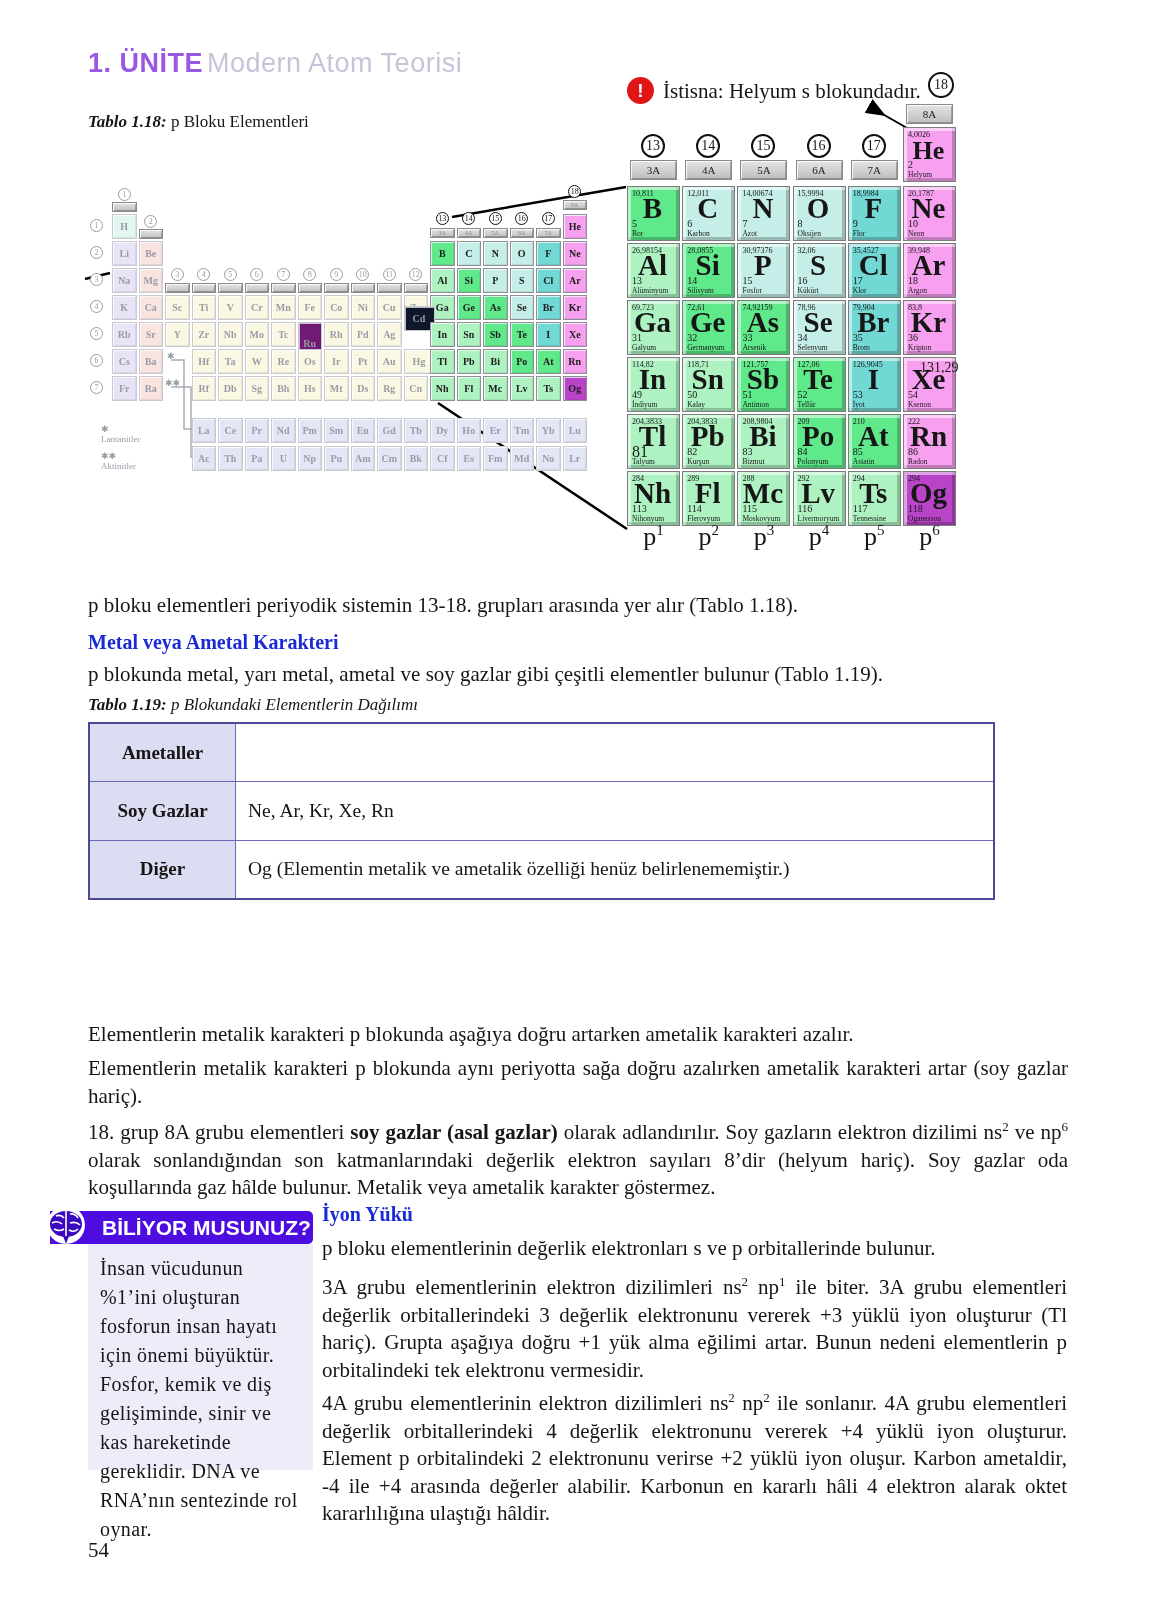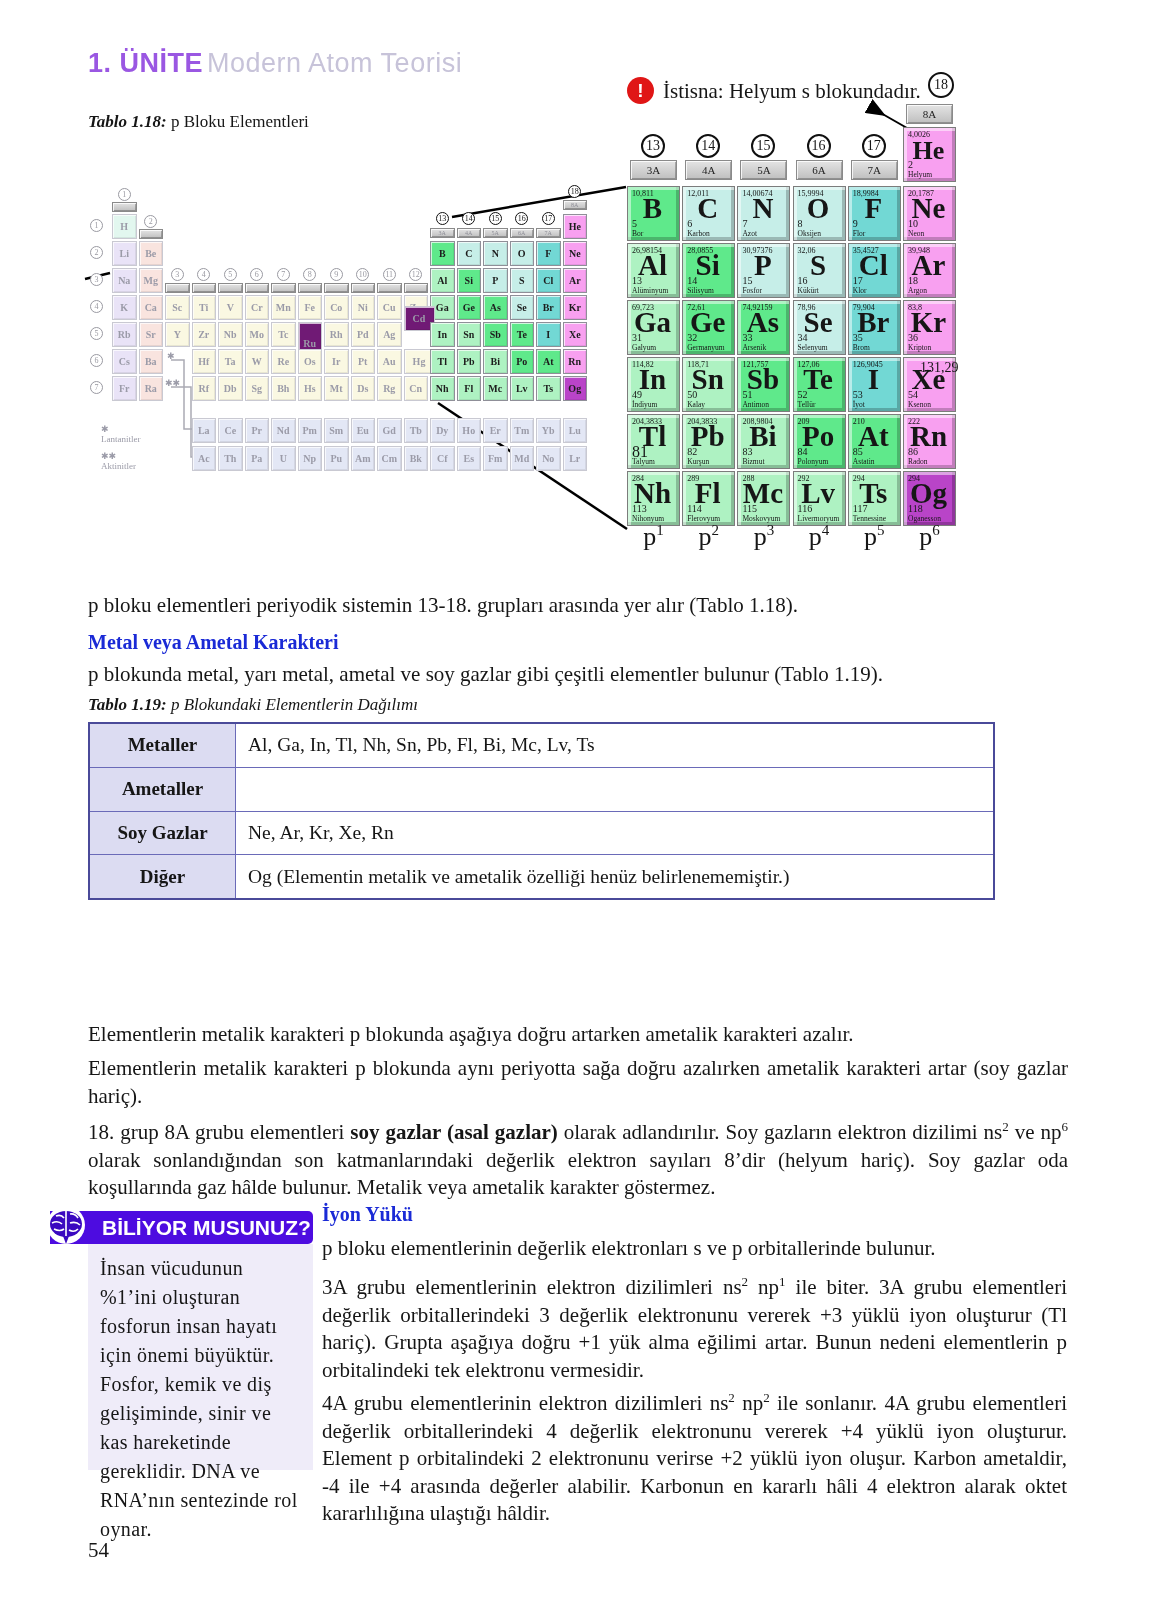--- a/index.html
+++ b/index.html
@@ -169,21 +169,21 @@
       <div class="mcell" style="position: absolute; left: 138.5px; top: 322px; width: 24.5px; height: 25px; background: rgb(249, 228, 223);">Sr</div>
       <div class="mcell" style="position: absolute; left: 165px; top: 322px; width: 24.5px; height: 25px; background: rgb(250, 248, 226);">Y</div>
       <div class="mcell" style="position: absolute; left: 191.5px; top: 322px; width: 24.5px; height: 25px; background: rgb(250, 248, 226);">Zr</div>
       <div class="mcell" style="position: absolute; left: 218px; top: 322px; width: 24.5px; height: 25px; background: rgb(250, 248, 226);">Nb</div>
       <div class="mcell" style="position: absolute; left: 244.5px; top: 322px; width: 24.5px; height: 25px; background: rgb(250, 248, 226);">Mo</div>
       <div class="mcell" style="position: absolute; left: 271px; top: 322px; width: 24.5px; height: 25px; background: rgb(250, 248, 226);">Tc</div>
       <div class="mcell" style="position: absolute; left: 297.5px; top: 322px; width: 24.5px; height: 43px; background: #701a75;">Ru</div>
       <div class="mcell" style="position: absolute; left: 324px; top: 322px; width: 24.5px; height: 25px; background: rgb(250, 248, 226);">Rh</div>
       <div class="mcell" style="position: absolute; left: 350.5px; top: 322px; width: 24.5px; height: 25px; background: rgb(250, 248, 226);">Pd</div>
       <div class="mcell" style="position: absolute; left: 377px; top: 322px; width: 24.5px; height: 25px; background: rgb(250, 248, 226);">Ag</div>
-      <div class="mcell" style="position: absolute; left: 403.5px; top: 306px; width: 31px; height: 25px; background: #701a75;">Cd</div>
+      <div class="mcell" style="position: absolute; left: 403.5px; top: 306px; width: 31px; height: 25px; background: #0f172a;">Cd</div>
       <div class="mcell pm" style="position: absolute; left: 430px; top: 322px; width: 24.5px; height: 25px; background: rgb(174, 242, 194);">In</div>
       <div class="mcell pm" style="position: absolute; left: 456.5px; top: 322px; width: 24.5px; height: 25px; background: rgb(174, 242, 194);">Sn</div>
       <div class="mcell pm" style="position: absolute; left: 483px; top: 322px; width: 24.5px; height: 25px; background: rgb(95, 233, 139);">Sb</div>
       <div class="mcell pm" style="position: absolute; left: 509.5px; top: 322px; width: 24.5px; height: 25px; background: rgb(95, 233, 139);">Te</div>
       <div class="mcell pm" style="position: absolute; left: 536px; top: 322px; width: 24.5px; height: 25px; background: rgb(114, 216, 212);">I</div>
       <div class="mcell pm" style="position: absolute; left: 562.5px; top: 322px; width: 24.5px; height: 25px; background: rgb(248, 160, 240);">Xe</div>
       <div class="mcell" style="position: absolute; left: 112px; top: 349px; width: 24.5px; height: 25px; background: rgb(233, 227, 247);">Cs</div>
       <div class="mcell" style="position: absolute; left: 138.5px; top: 349px; width: 24.5px; height: 25px; background: rgb(249, 228, 223);">Ba</div>
       <div class="mcell" style="position: absolute; left: 191.5px; top: 349px; width: 24.5px; height: 25px; background: rgb(250, 248, 226);">Hf</div>
       <div class="mcell" style="position: absolute; left: 218px; top: 349px; width: 24.5px; height: 25px; background: rgb(250, 248, 226);">Ta</div>
@@ -500,24 +500,20 @@
 
   <div class="abs h-blue" style="left:88px;top:631px;">Metal veya Ametal Karakteri</div>
   <div class="abs para" style="left:88px;top:661px;width:978px;text-align:left;">p blokunda metal, yarı metal, ametal ve soy gazlar gibi çeşitli elementler bulunur (Tablo 1.19).</div>
 
   <div class="abs caption" style="left:88px;top:695px;">
     <b>Tablo 1.19:</b><span class="it"> p Blokundaki Elementlerin Dağılımı</span>
   </div>
 
   <div class="abs t119" id="t119" style="left:88px;top:722px;width:907px;height:178px;">
       <div class="row">
-        <div class="lab">Metaller</div>
-        <div class="val">Al, Ga, In, Tl, Nh, Sn, Pb, Fl, Bi, Mc, Lv, Ts</div>
-      </div>
-      <div class="row">
         <div class="lab">Ametaller</div>
       </div>
       <div class="row">
         <div class="lab">Soy Gazlar</div>
         <div class="val">Ne, Ar, Kr, Xe, Rn</div>
       </div>
       <div class="row">
         <div class="lab">Diğer</div>
         <div class="val">Og (Elementin metalik ve ametalik özelliği henüz belirlenememiştir.)</div>
       </div>

